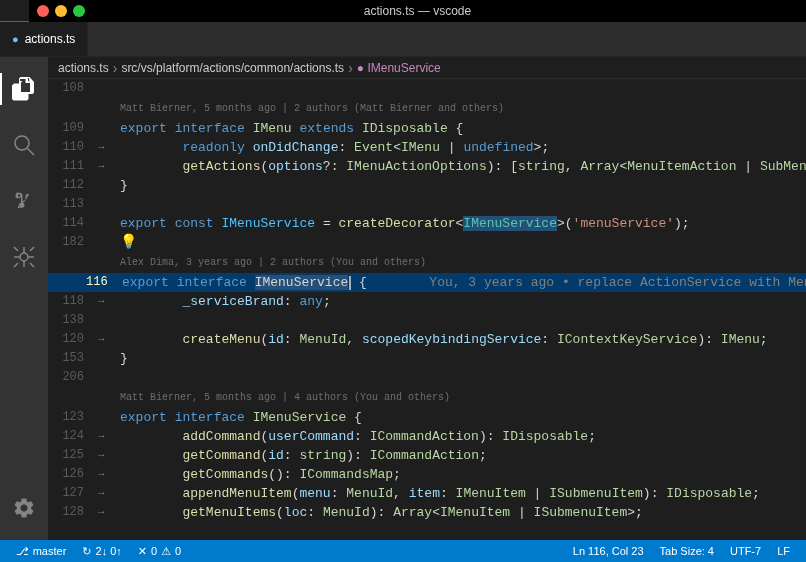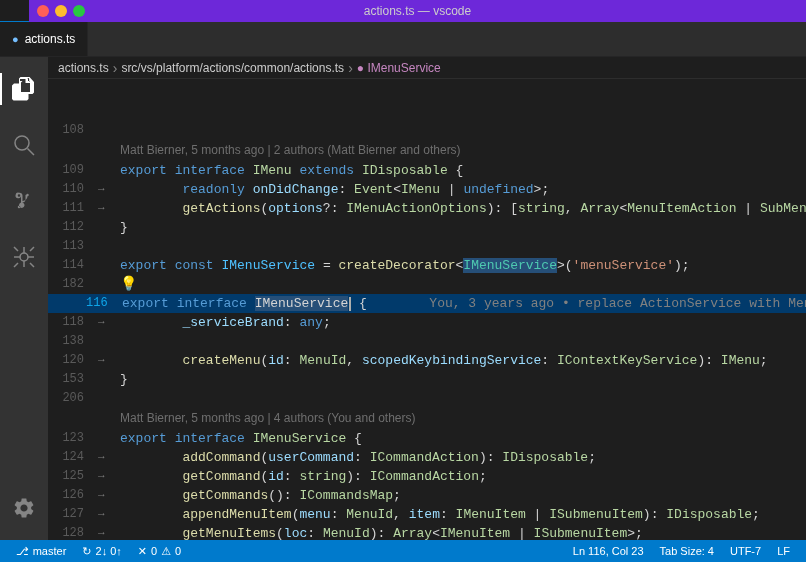--- a/index.html
+++ b/index.html
@@ -11,21 +11,21 @@
       font-size: 13px;
       color: #d4d4d4;
       overflow: hidden;
       display: flex;
       flex-direction: column;
     }
 
     
     #titlebar {
       height: 22px;
-      background: #6d28d9;
+      background: #000000;
       display: flex;
       align-items: center;
       justify-content: center;
       position: relative;
       flex-shrink: 0;
       margin-left: 29px;
     }
     #titlebar-controls {
       position: absolute;
       left: 8px;
@@ -147,21 +147,20 @@
     .breadcrumb-item { color: #cccccc; }
     .breadcrumb-symbol { color: #c586c0; }
 
     
     #code-editor {
       flex: 1;
       overflow-y: auto;
       overflow-x: hidden;
       background: #1e1e1e;
       position: relative;
-      margin-top: 42px;
     }
     #code-editor::-webkit-scrollbar { width: 10px; }
     #code-editor::-webkit-scrollbar-track { background: #1e1e1e; }
     #code-editor::-webkit-scrollbar-thumb { background: #424242; }
 
     .code-lines {
       display: flex;
       flex-direction: column;
     }
 
@@ -177,21 +176,21 @@
       width: 50px;
       min-width: 50px;
       text-align: right;
       padding-right: 14px;
       color: #5a5a5a;
       font-size: 12px;
       line-height: 19px;
       user-select: none;
       flex-shrink: 0;
     }
-    .code-line.highlighted .line-number { color: #0ea5e9; padding-left: 38px; }
+    .code-line.highlighted .line-number { color: #fef9c3; padding-left: 38px; }
 
     .line-gutter {
       width: 18px;
       min-width: 18px;
       flex-shrink: 0;
       display: flex;
       align-items: flex-start;
       padding-top: 2px;
       color: #808080;
       font-size: 11px;
@@ -199,23 +198,23 @@
 
     .line-content {
       flex: 1;
       padding-left: 4px;
       line-height: 19px;
       white-space: pre;
       font-size: 13px;
     }
 
     .git-blame {
-      font-size: 12px;
+      font-size: 10px;
       color: #6e6e6e;
-      font-family: Liberation Sans, sans-serif;
+      font-family: Liberation Mono, monospace;
       padding: 1px 0;
       padding-left: 4px;
       line-height: 19px;
       white-space: nowrap;
     }
 
     
     .ghost-text {
       color: #808080;
       font-style: normal;
@@ -390,20 +389,25 @@
           <div class="line-gutter"></div>
           <div class="line-content"><span class="kw-export">export</span> <span class="kw">const</span> <span class="const-name">IMenuService</span> <span class="op">=</span> <span class="fn">createDecorator</span><span class="punct">&lt;</span><span class="highlighted-ref">IMenuService</span><span class="punct">&gt;(</span><span class="str">'menuService'</span><span class="punct">);</span></div>
         </div>
 
         <div class="code-line">
           <div class="line-number">182</div>
           <div class="line-gutter"></div>
           <div class="line-content"><span class="lightbulb">💡</span></div>
         </div>
 
+        <div class="code-line">
+          <div class="line-number"></div>
+          <div class="line-gutter"></div>
+          <div class="git-blame">Alex Dima, 3 years ago | 2 authors (You and others)</div>
+        </div>
 
         <div class="code-line highlighted">
           <div class="line-number">116</div>
           <div class="line-gutter"></div>
           <div class="line-content"><span class="kw-export">export</span> <span class="kw">interface</span> <span class="sel">IMenuService</span><span class="cursor"></span> <span class="punct">{</span>        <span class="ghost-text">You, 3 years ago • replace ActionService with MenuS</span></div>
         </div>
 
 
         <div class="code-line">
           <div class="line-number">118</div>

